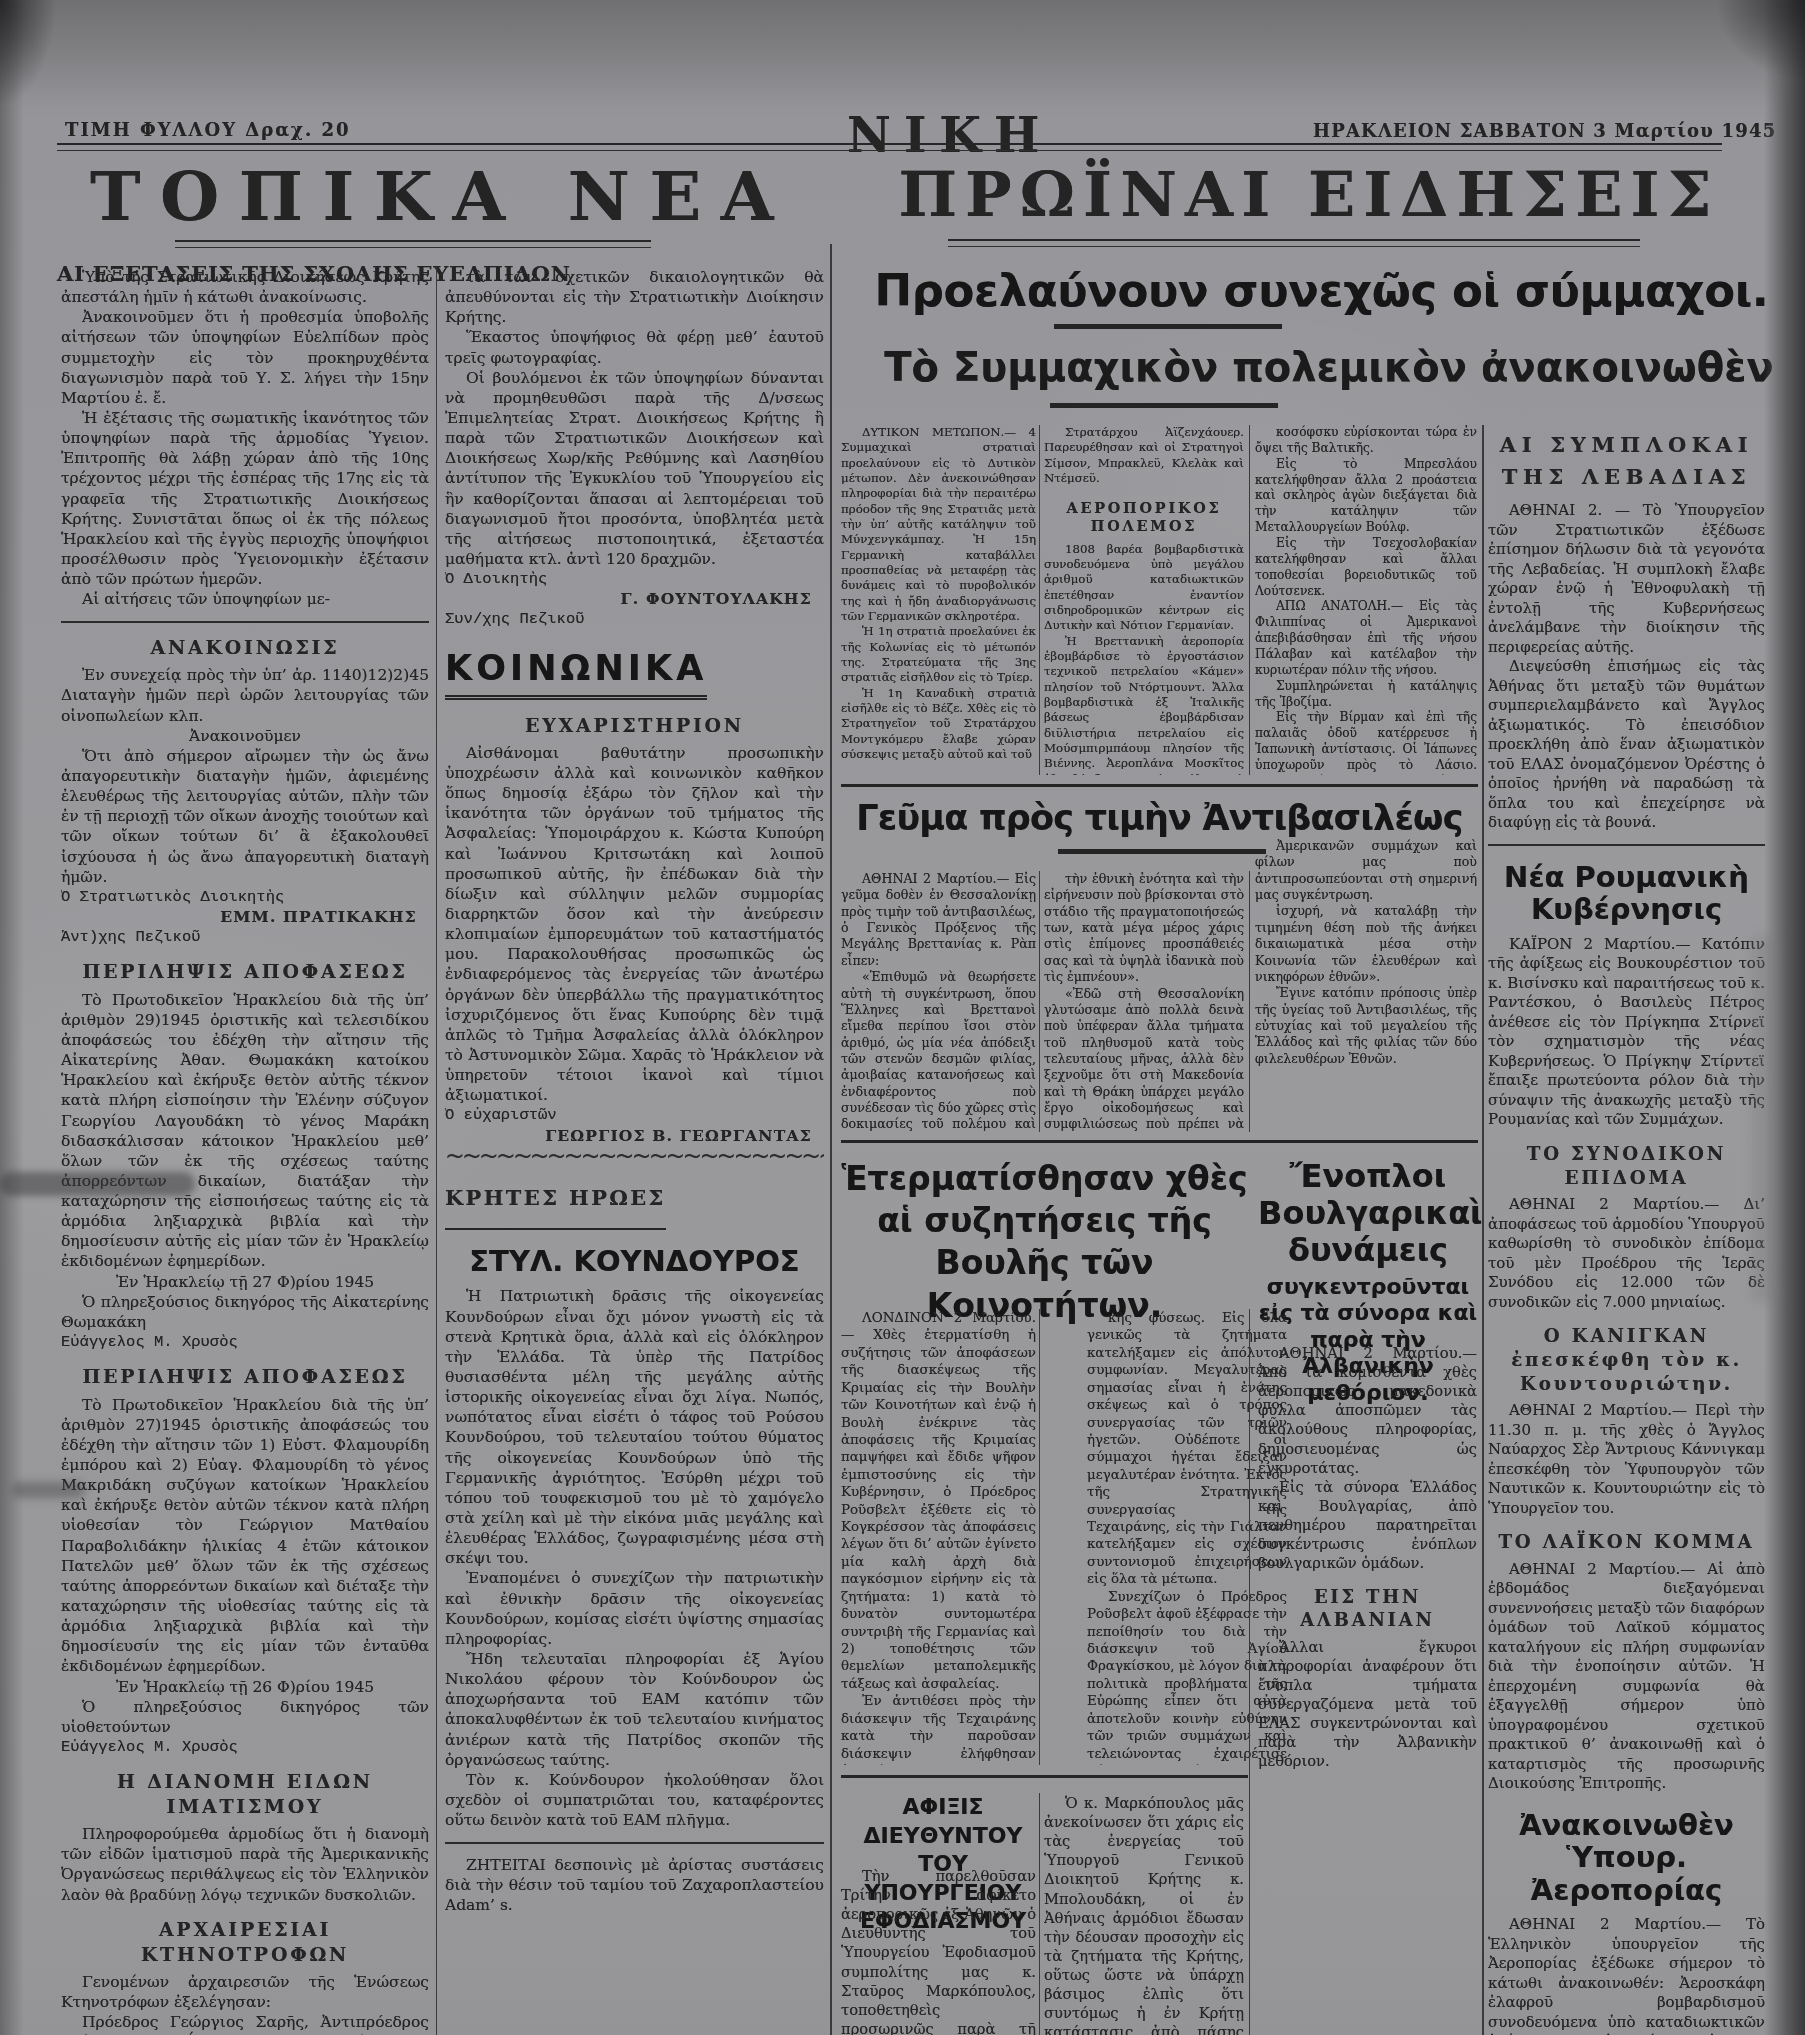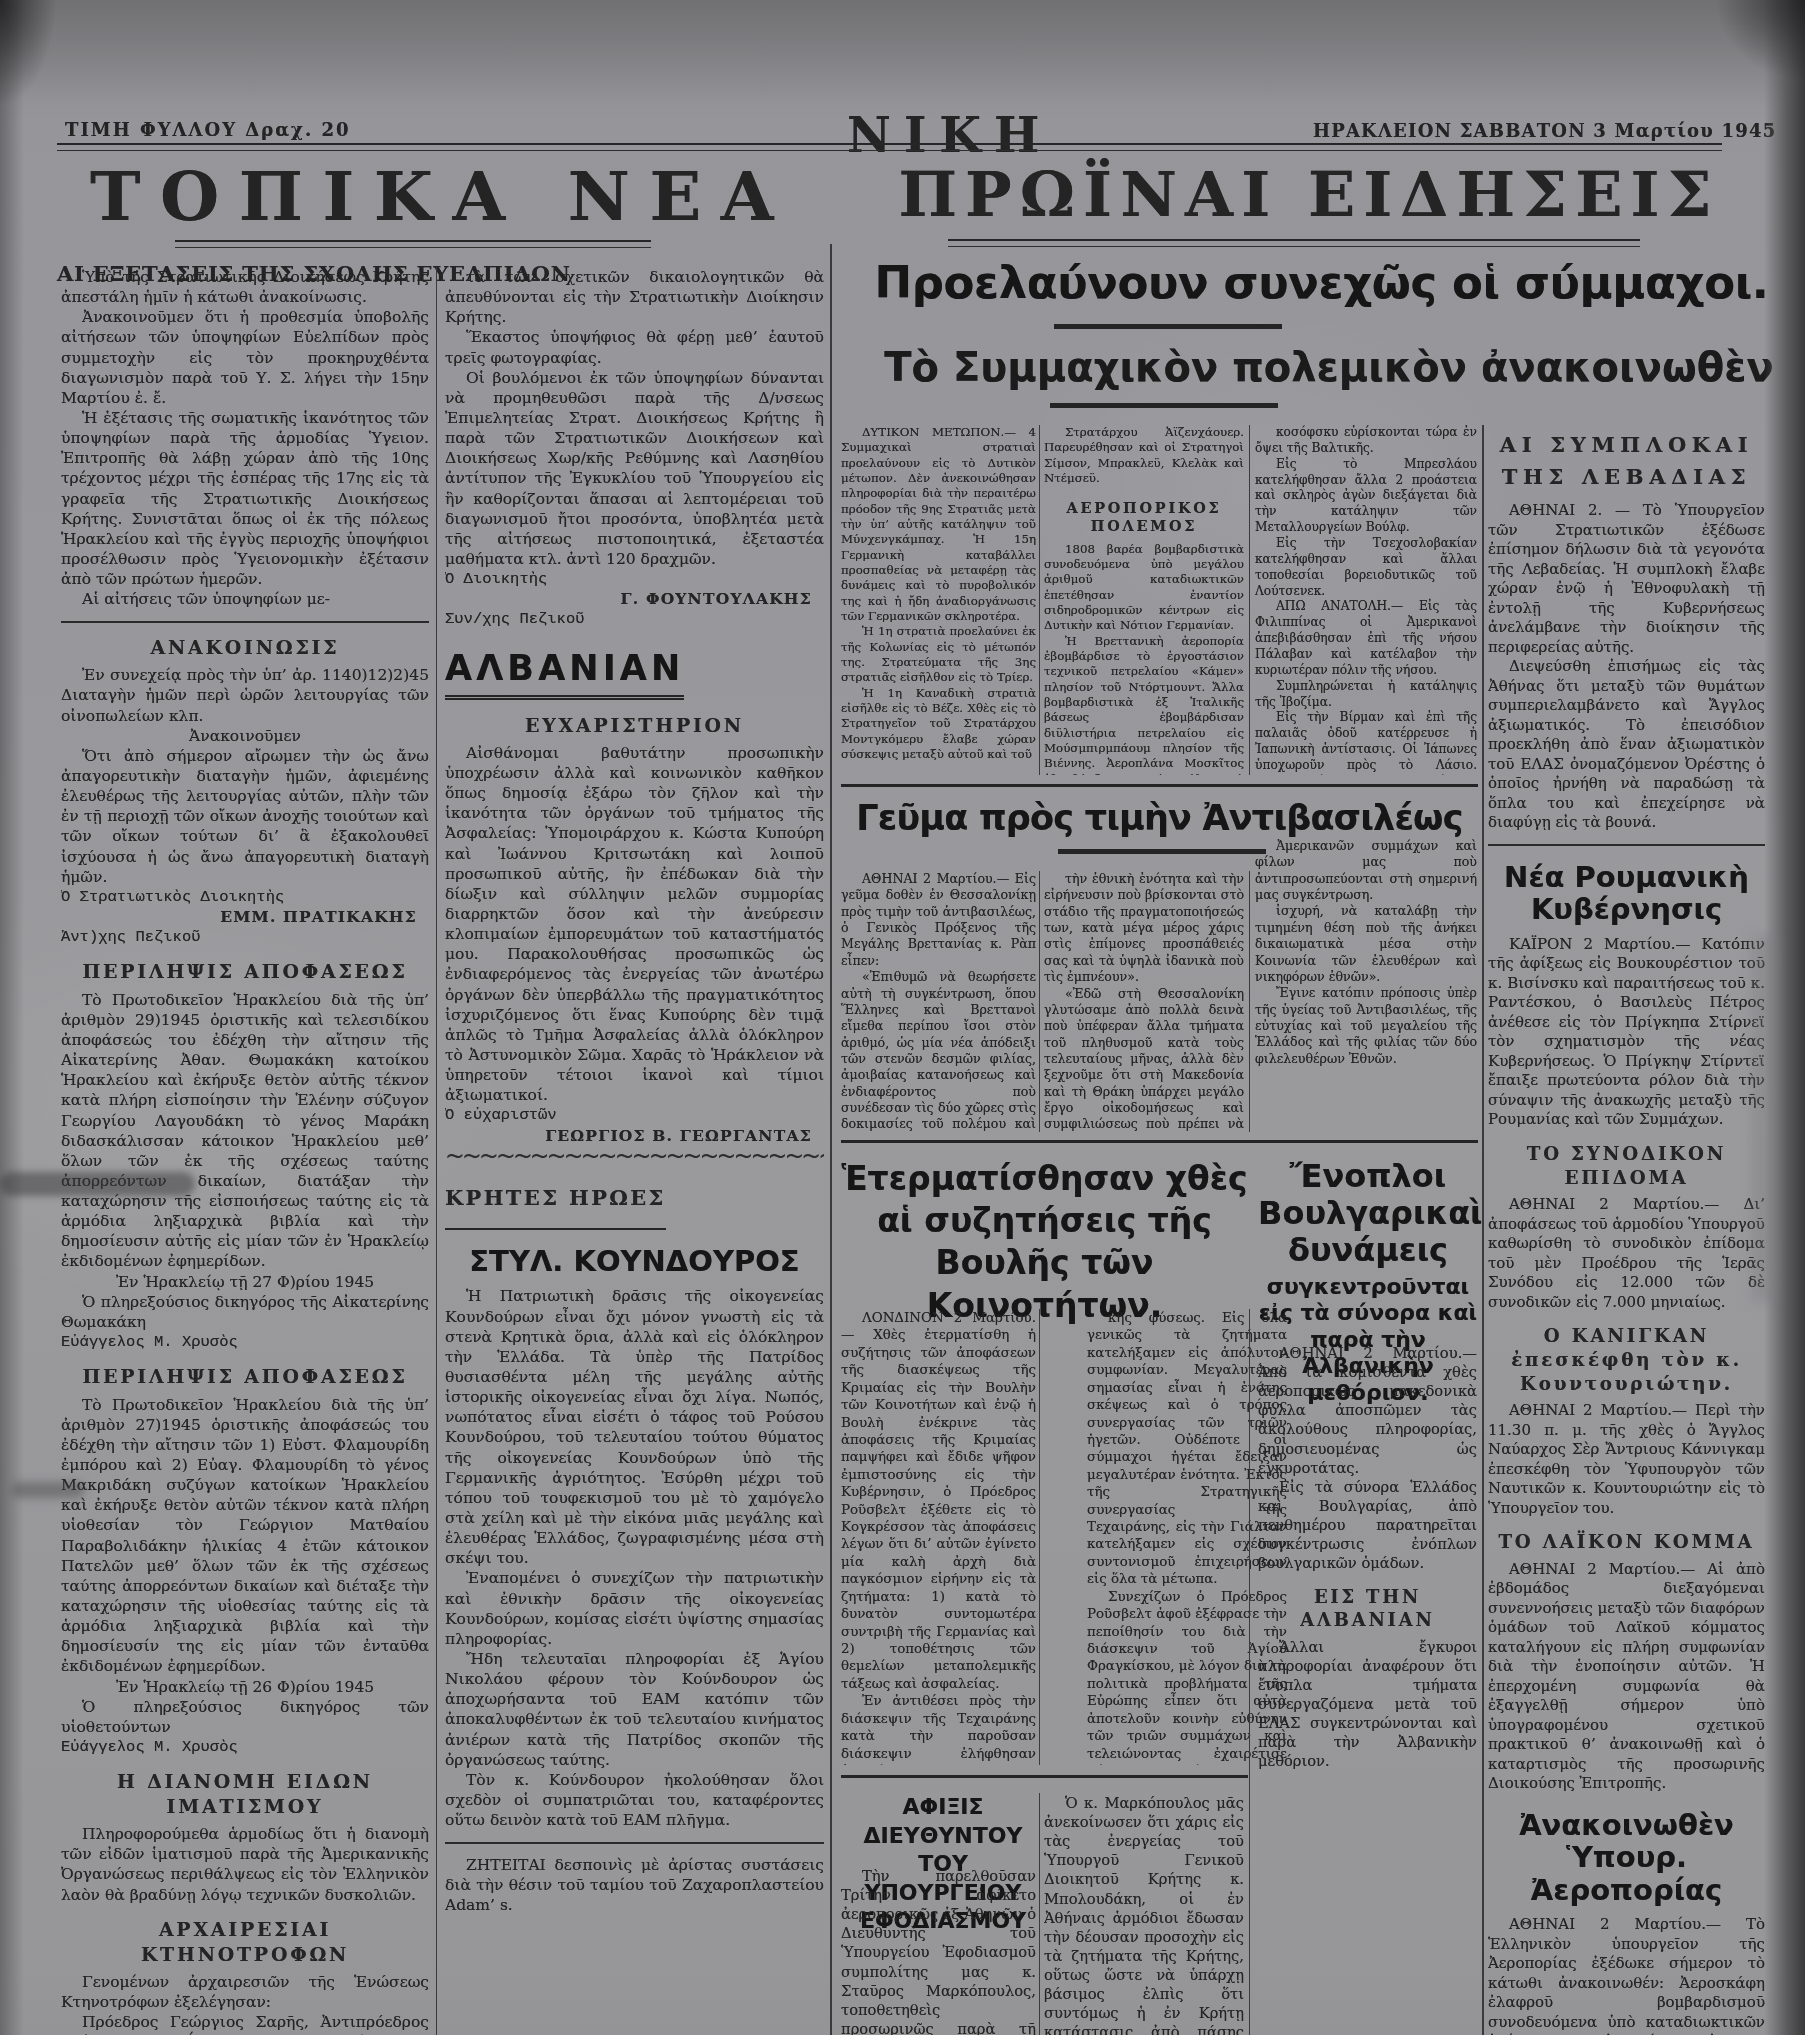--- a/index.html
+++ b/index.html
@@ -17,21 +17,21 @@
   .dateline{left:1313px;top:120px;font-size:18px;font-weight:bold;letter-spacing:1.2px;}
   .drule{border-top:2.8px solid #262626;border-bottom:1.2px solid #2e2e2e;height:4.5px;}
   .rule-top{left:57px;top:143px;width:1665px;}
   
   .local-title{left:57px;top:162px;width:769px;text-align:center;font-size:68px;font-weight:bold;letter-spacing:19.5px;line-height:1;}
   .local-underline{left:175px;top:240px;width:476px;}
   .local-sub{left:57px;top:261px;width:769px;text-align:left;font-size:21px;font-weight:bold;letter-spacing:0.8px;}
   .morning-title{left:855px;top:164px;width:908px;text-align:center;font-size:62px;font-weight:bold;letter-spacing:8.1px;line-height:1;}
   .morning-underline{left:948px;top:239px;width:692px;}
   .sans{font-family:"DejaVu Sans", sans-serif;}
-  .morning-headline{left:839px;top:256px;width:965px;text-align:center;font-size:45px;font-weight:bold;letter-spacing:-0.4px;color:#161616;}
+  .morning-headline{left:839px;top:264px;width:965px;text-align:center;font-size:45px;font-weight:bold;letter-spacing:-0.4px;color:#161616;}
   .hrs-a{left:1054px;top:324px;width:228px;height:4.9px;background:#242424;}
   .morning-sub{left:855px;top:344px;width:948px;text-align:center;font-size:40px;font-weight:bold;color:#1b1b1b;}
   .hrs-b{left:1050px;top:403px;width:228px;height:4.9px;background:#242424;}
   
   .col{position:absolute;overflow:hidden;text-align:justify;line-height:1.3;}
   .colA{left:61px;top:267px;width:368px;height:2157px;font-size:15.5px;}
   .colB{left:445px;top:267px;width:379px;height:2157px;font-size:15.5px;}
   .w1{left:841px;top:425px;width:195px;height:350px;font-size:11.8px;}
   .w2{left:1044px;top:425px;width:200px;height:350px;font-size:11.8px;}
   .w3{left:1255px;top:425px;width:222px;height:350px;font-size:12.2px;}
@@ -132,21 +132,21 @@
       <div class="b b-p">Γενομένων ἀρχαιρεσιῶν τῆς Ἑνώσεως Κτηνοτρόφων ἐξελέγησαν:</div>
       <div class="b b-p">Πρόεδρος Γεώργιος Σαρῆς, Ἀντιπρόεδρος Στέφανος Τσαΐνης, Γραμματεὺς Ἰωάννης Μεσσαριτάκης, Ταμίας Κωνσταντῖνος Κεφαλογιάννης, Σύμβουλοι Σταῦρος Ξενάκης, Περικλῆς Μοσχολάκης, Νικόλαος Βαμβουκάκης.</div>
     </div>
   <div class="col colB ink">
       <div class="b b-p">τὰ τῶν σχετικῶν δικαιολογητικῶν θὰ ἀπευθύνονται εἰς τὴν Στρατιωτικὴν Διοίκησιν Κρήτης.</div>
       <div class="b b-p">Ἕκαστος ὑποψήφιος θὰ φέρῃ μεθ’ ἑαυτοῦ τρεῖς φωτογραφίας.</div>
       <div class="b b-p">Οἱ βουλόμενοι ἐκ τῶν ὑποψηφίων δύνανται νὰ προμηθευθῶσι παρὰ τῆς Δ/νσεως Ἐπιμελητείας Στρατ. Διοικήσεως Κρήτης ἢ παρὰ τῶν Στρατιωτικῶν Διοικήσεων καὶ Διοικήσεως Χωρ/κῆς Ρεθύμνης καὶ Λασηθίου ἀντίτυπον τῆς Ἐγκυκλίου τοῦ Ὑπουργείου εἰς ἣν καθορίζονται ἅπασαι αἱ λεπτομέρειαι τοῦ διαγωνισμοῦ ἤτοι προσόντα, ὑποβλητέα μετὰ τῆς αἰτήσεως πιστοποιητικά, ἐξεταστέα μαθήματα κτλ. ἀντὶ 120 δραχμῶν.</div>
       <div class="b b-s">Ὁ Διοικητὴς</div>
       <div class="b b-sb">Γ. ΦΟΥΝΤΟΥΛΑΚΗΣ</div>
       <div class="b b-s">Συν/χης Πεζικοῦ</div>
-      <div class="b b-hk">ΑΛΒΑΝΙΑΝ</div>
+      <div class="b b-hk">ΚΟΙΝΩΝΙΚΑ</div>
       <div class="b b-h">ΕΥΧΑΡΙΣΤΗΡΙΟΝ</div>
       <div class="b b-p">Αἰσθάνομαι βαθυτάτην προσωπικὴν ὑποχρέωσιν ἀλλὰ καὶ κοινωνικὸν καθῆκον ὅπως δημοσίᾳ ἐξάρω τὸν ζῆλον καὶ τὴν ἱκανότητα τῶν ὀργάνων τοῦ τμήματος τῆς Ἀσφαλείας: Ὑπομοιράρχου κ. Κώστα Κυπούρη καὶ Ἰωάννου Κριτσωτάκη καὶ λοιποῦ προσωπικοῦ αὐτῆς, ἣν ἐπέδωκαν διὰ τὴν δίωξιν καὶ σύλληψιν μελῶν συμμορίας διαρρηκτῶν ὅσον καὶ τὴν ἀνεύρεσιν κλοπιμαίων ἐμπορευμάτων τοῦ καταστήματός μου. Παρακολουθήσας προσωπικῶς ὡς ἐνδιαφερόμενος τὰς ἐνεργείας τῶν ἀνωτέρω ὀργάνων δὲν ὑπερβάλλω τῆς πραγματικότητος ἰσχυριζόμενος ὅτι ἕνας Κυπούρης δὲν τιμᾷ ἁπλῶς τὸ Τμῆμα Ἀσφαλείας ἀλλὰ ὁλόκληρον τὸ Ἀστυνομικὸν Σῶμα. Χαρᾶς τὸ Ἡράκλειον νὰ ὑπηρετοῦν τέτοιοι ἱκανοὶ καὶ τίμιοι ἀξιωματικοί.</div>
       <div class="b b-s">Ὁ εὐχαριστῶν</div>
       <div class="b b-sb">ΓΕΩΡΓΙΟΣ Β. ΓΕΩΡΓΑΝΤΑΣ</div>
       <div class="b b-wavy"></div>
       <div class="b b-hl">ΚΡΗΤΕΣ ΗΡΩΕΣ</div>
       <div class="b b-hb">ΣΤΥΛ. ΚΟΥΝΔΟΥΡΟΣ</div>
       <div class="b b-p">Ἡ Πατριωτικὴ δρᾶσις τῆς οἰκογενείας Κουνδούρων εἶναι ὄχι μόνον γνωστὴ εἰς τὰ στενὰ Κρητικὰ ὅρια, ἀλλὰ καὶ εἰς ὁλόκληρον τὴν Ἑλλάδα. Τὰ ὑπὲρ τῆς Πατρίδος θυσιασθέντα μέλη τῆς μεγάλης αὐτῆς ἱστορικῆς οἰκογενείας εἶναι ὄχι λίγα. Νωπός, νωπότατος εἶναι εἰσέτι ὁ τάφος τοῦ Ρούσου Κουνδούρου, τοῦ τελευταίου τούτου θύματος τῆς οἰκογενείας Κουνδούρων ὑπὸ τῆς Γερμανικῆς ἀγριότητος. Ἐσύρθη μέχρι τοῦ τόπου τοῦ τουφεκισμοῦ του μὲ τὸ χαμόγελο στὰ χείλη καὶ μὲ τὴν εἰκόνα μιᾶς μεγάλης καὶ ἐλευθέρας Ἑλλάδος, ζωγραφισμένης μέσα στὴ σκέψι του.</div>
       <div class="b b-p">Ἐναπομένει ὁ συνεχίζων τὴν πατριωτικὴν καὶ ἐθνικὴν δρᾶσιν τῆς οἰκογενείας Κουνδούρων, κομίσας εἰσέτι ὑψίστης σημασίας πληροφορίας.</div>
       <div class="b b-p">Ἤδη τελευταῖαι πληροφορίαι ἐξ Ἁγίου Νικολάου φέρουν τὸν Κούνδουρον ὡς ἀποχωρήσαντα τοῦ ΕΑΜ κατόπιν τῶν ἀποκαλυφθέντων ἐκ τοῦ τελευταίου κινήματος ἀνιέρων κατὰ τῆς Πατρίδος σκοπῶν τῆς ὀργανώσεως ταύτης.</div>

